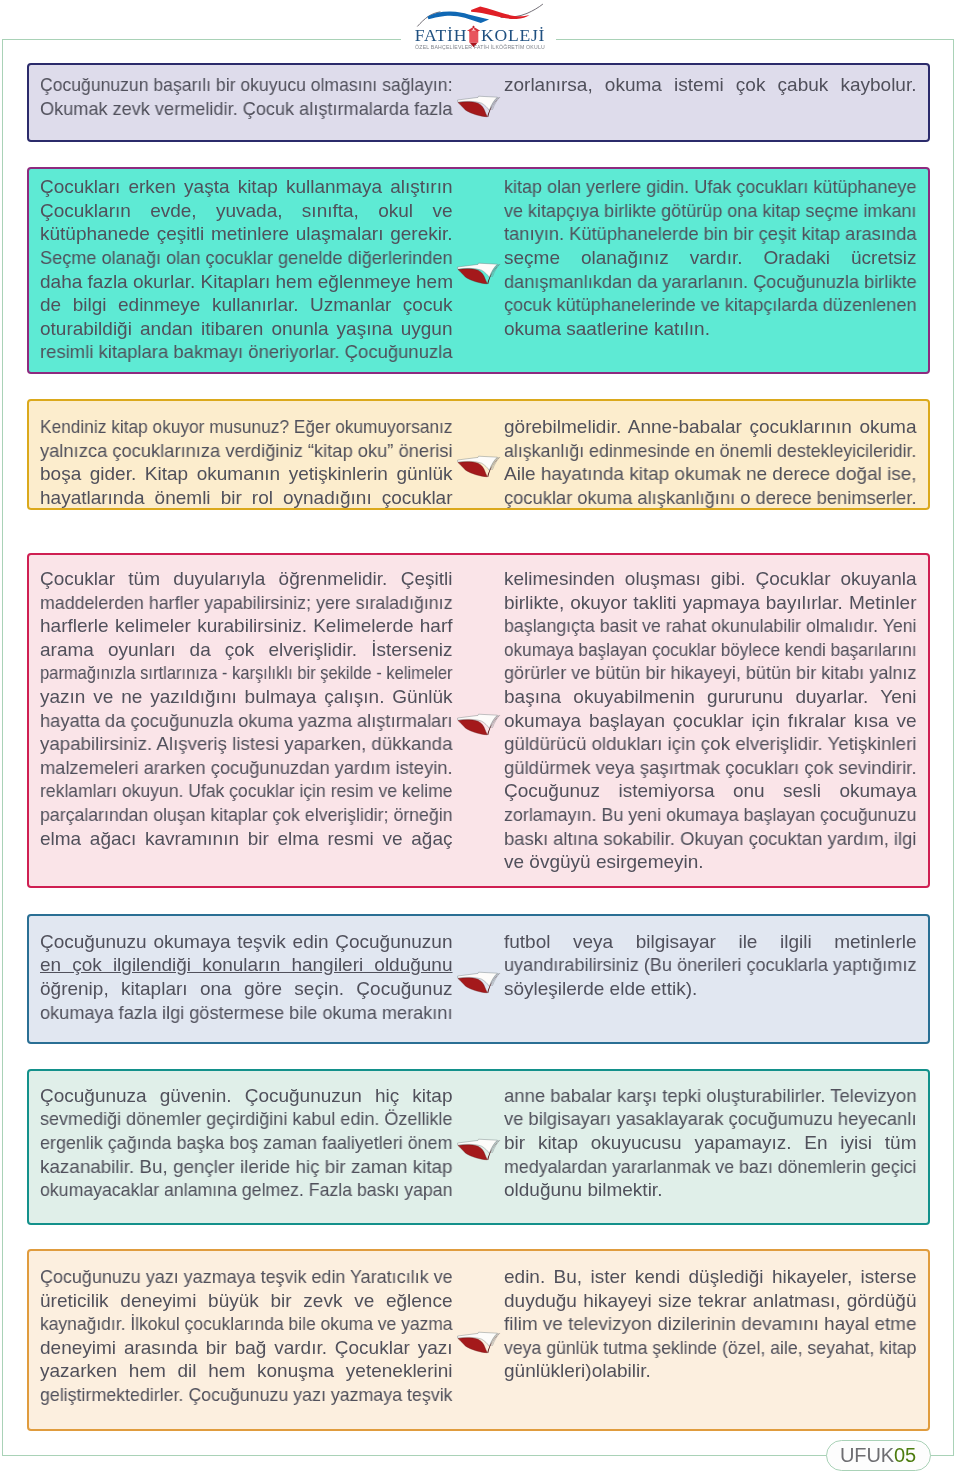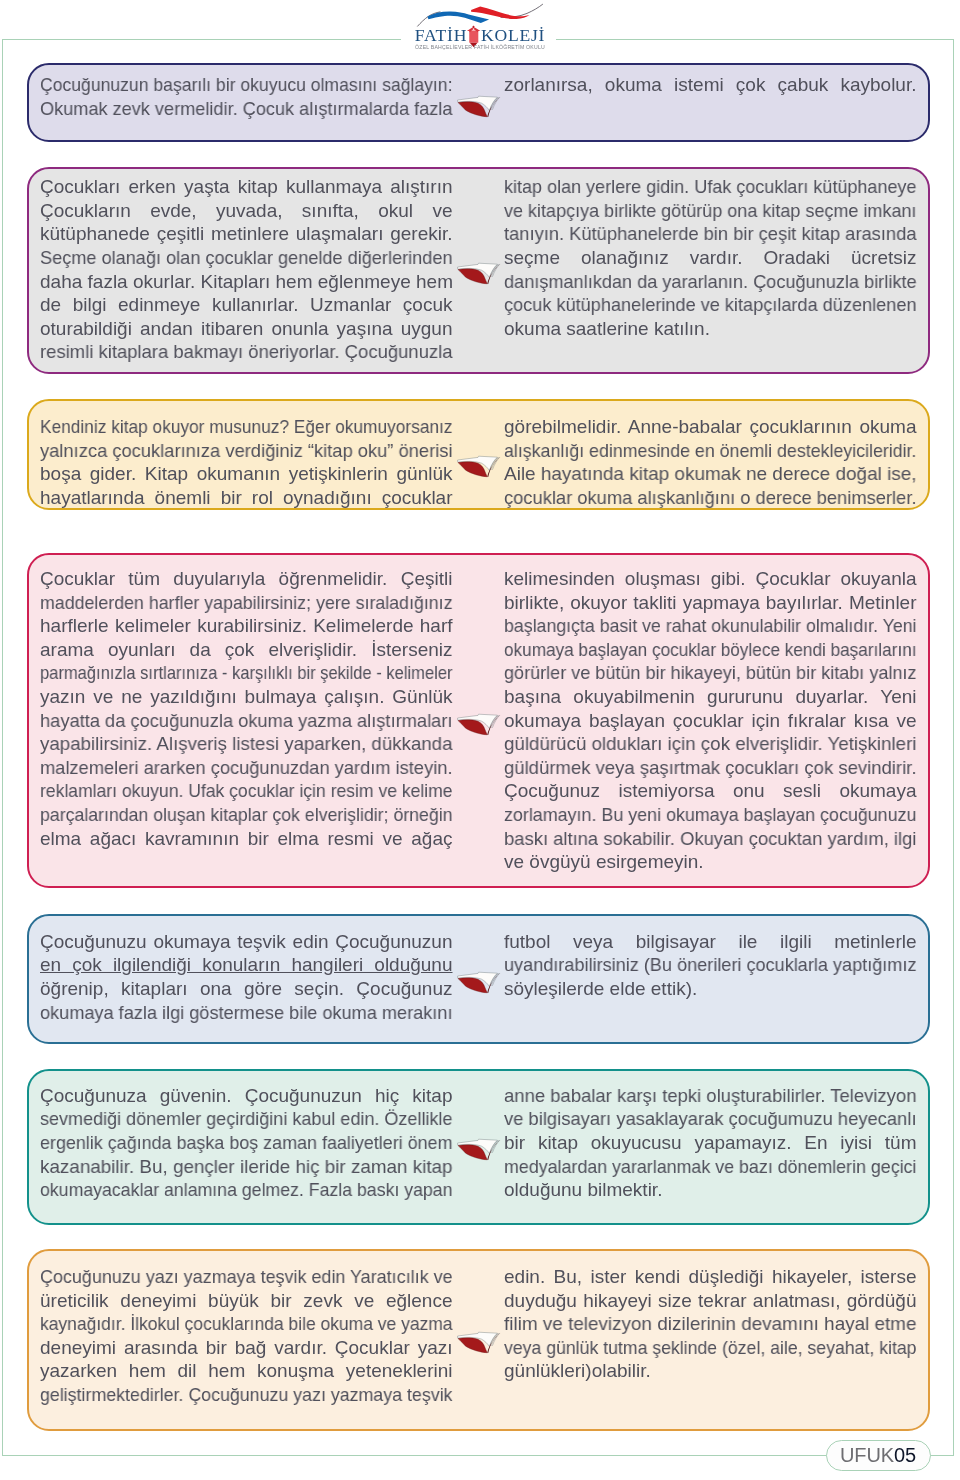--- a/index.html
+++ b/index.html
@@ -14,40 +14,40 @@
 
 .frame-gap{position:absolute;left:401px;top:36px;width:155px;height:7px;background:#fff;}
 
 
 .logo{position:absolute;left:400px;top:0px;width:200px;height:54px;}
 .logo svg{display:block;}
 .logo text{will-change:transform;}
 
 
 .box{position:absolute;left:27px;width:903px;box-sizing:border-box;
-     border:2.2px solid #000;border-radius:22px;}
+     border:2.2px solid #000;border-radius:4px;}
 .col{position:absolute;width:412.5px;color:#50505b;
      font-family:"Liberation Sans",sans-serif;font-size:19px;}
 .col.L{left:10.8px;}
 .col.R{left:474.7px;}
 .line{height:23.6px;line-height:23.6px;white-space:nowrap;will-change:transform;
       transform-origin:left center;}
 
 
 .book{position:absolute;width:46px;height:28px;z-index:6;}
 .book svg{display:block;width:46px;height:28px;}
 
 
 .pill{position:absolute;left:826px;top:1440px;width:104.5px;height:30.5px;
       background:#fdfdfd;border:1.1px solid #a9d2b7;border-radius:15.5px;
       display:flex;align-items:center;justify-content:center;box-sizing:border-box;}
 .pill span{will-change:transform;font-size:20px;letter-spacing:-0.1px;line-height:1;
            font-family:"Liberation Sans",sans-serif;}
 .pill .lbl{color:#6e6e72;}
-.pill .num{color:#0f172a;}
+.pill .num{color:#4d7c0f;}
 </style>
 </head>
 <body>
 
 <div class="page">
 
   <div class="frame"></div>
   <div class="frame-gap"></div>
 
   <div class="logo">
@@ -102,21 +102,21 @@
       <path d="M42.8 5.0 C40.2 7.8 37.2 12.4 35.4 17.8" fill="none" stroke="#6f7a7d" stroke-width="0.4"></path>
 
       <path d="M1.0 10.6 C7.6 9.4 15.8 9.6 21.0 11.2 C24.4 12.8 26.8 15.6 28.2 20.0
                C28.9 22.0 29.7 23.4 30.4 24.8 C23.6 24.6 14.0 21.8 8.6 18.2
                C5.8 15.4 3.2 12.4 1.0 10.6 Z" fill="#a4191b" stroke="#5c1112" stroke-width="0.35" stroke-linejoin="round"></path>
 
       <path d="M30.4 24.8 C31.2 20.0 34.6 12.4 43.6 4.8
                C39.4 8.0 35.0 13.4 33.4 17.8 C32.2 21.0 31.6 23.0 31.4 24.8 Z" fill="#4e0f10"></path>
     </svg>
   </div>
-      <div class="box" style="top: 167px; height: 207px; border-color: rgb(142, 42, 127); background: #e5e5e5;">
+      <div class="box" style="top: 167px; height: 207px; border-color: rgb(142, 42, 127); background: #5eead4;">
         <div class="col L" style="top: 6.3px;">
           <div class="line" style="word-spacing: 2.875px;">Çocukları erken yaşta kitap kullanmaya alıştırın</div>
           <div class="line" style="word-spacing: 14.063px;">Çocukların evde, yuvada, sınıfta, okul ve</div>
           <div class="line" style="word-spacing: 1.473px;">kütüphanede çeşitli metinlere ulaşmaları gerekir.</div>
           <div class="line" style="transform: scaleX(0.9548);">Seçme olanağı olan çocuklar genelde diğerlerinden</div>
           <div class="line" style="transform: scaleX(0.9989);">daha fazla okurlar. Kitapları hem eğlenmeye hem</div>
           <div class="line" style="word-spacing: 6.253px;">de bilgi edinmeye kullanırlar. Uzmanlar çocuk</div>
           <div class="line" style="word-spacing: 2.85px;">oturabildiği andan itibaren onunla yaşına uygun</div>
           <div class="line" style="transform: scaleX(0.9717);">resimli kitaplara bakmayı öneriyorlar. Çocuğunuzla</div>
         </div>

